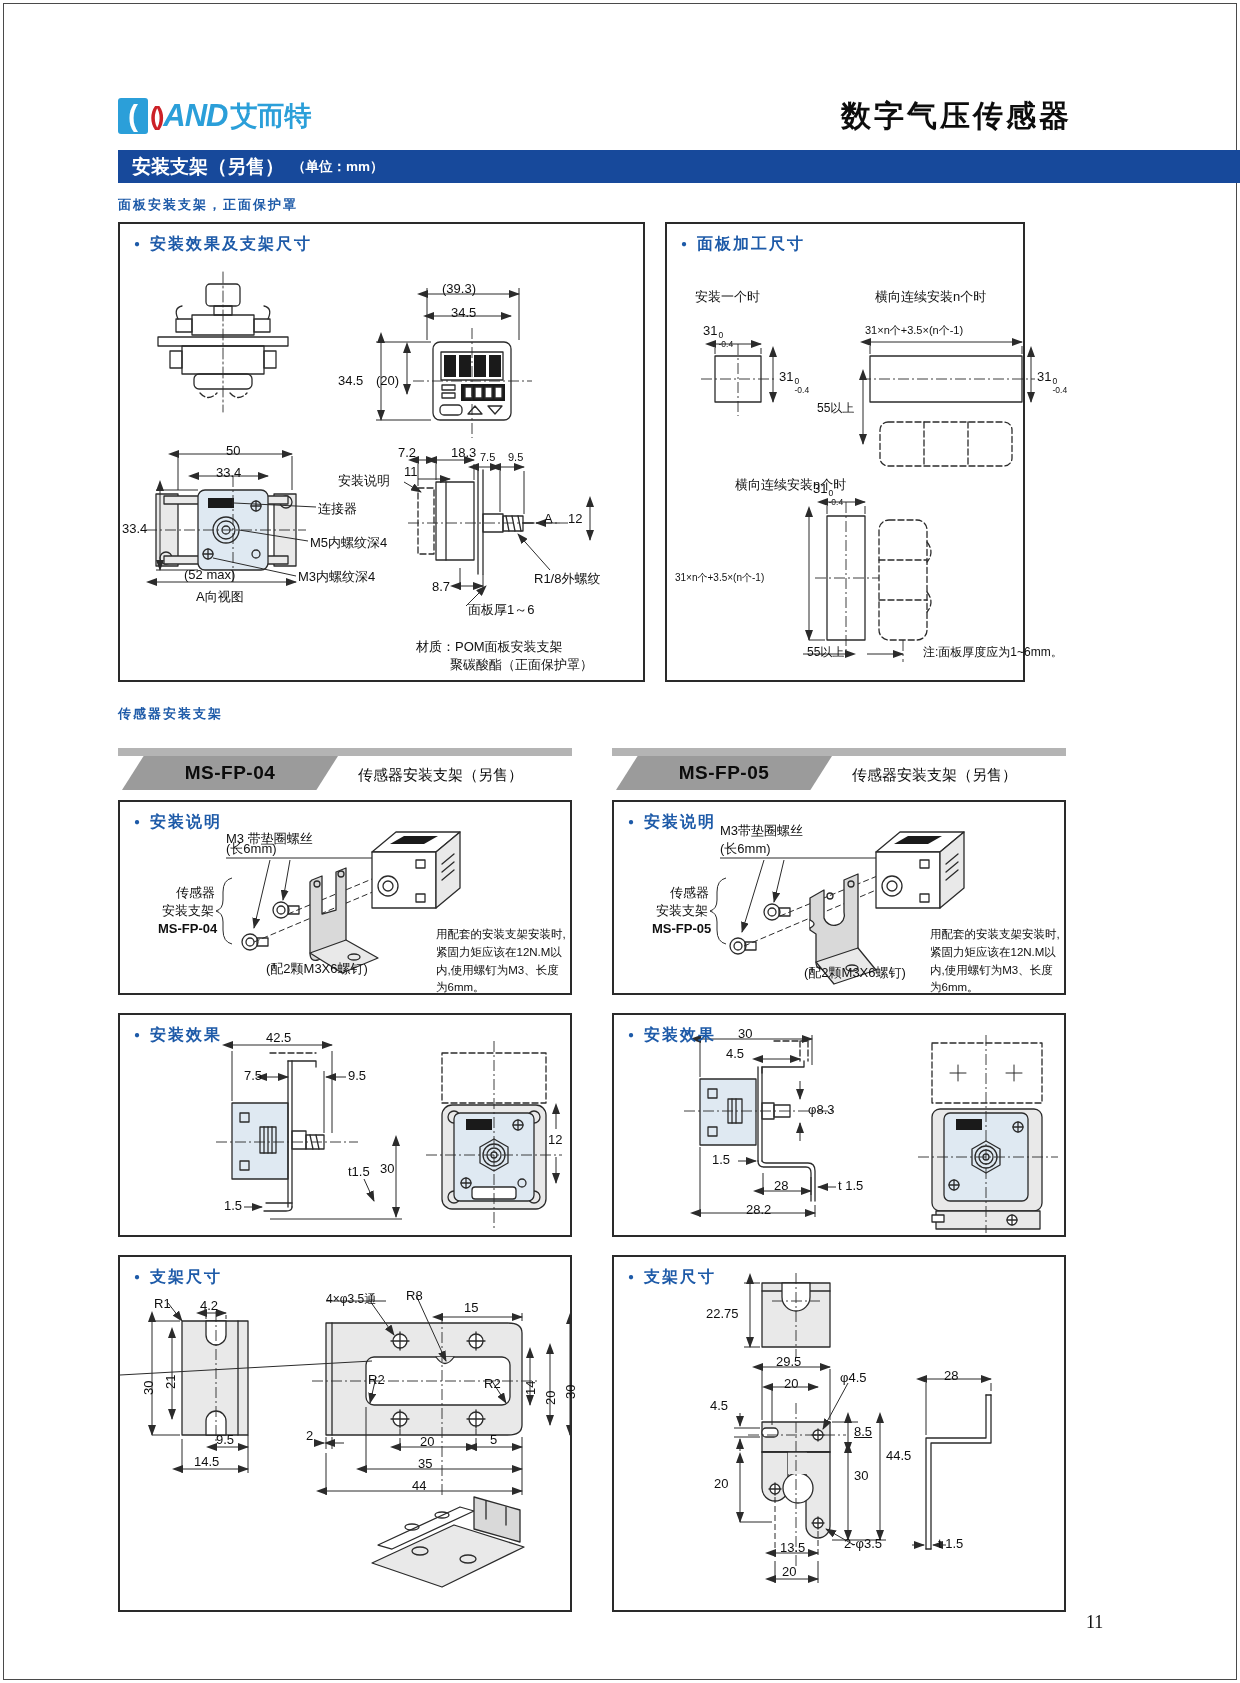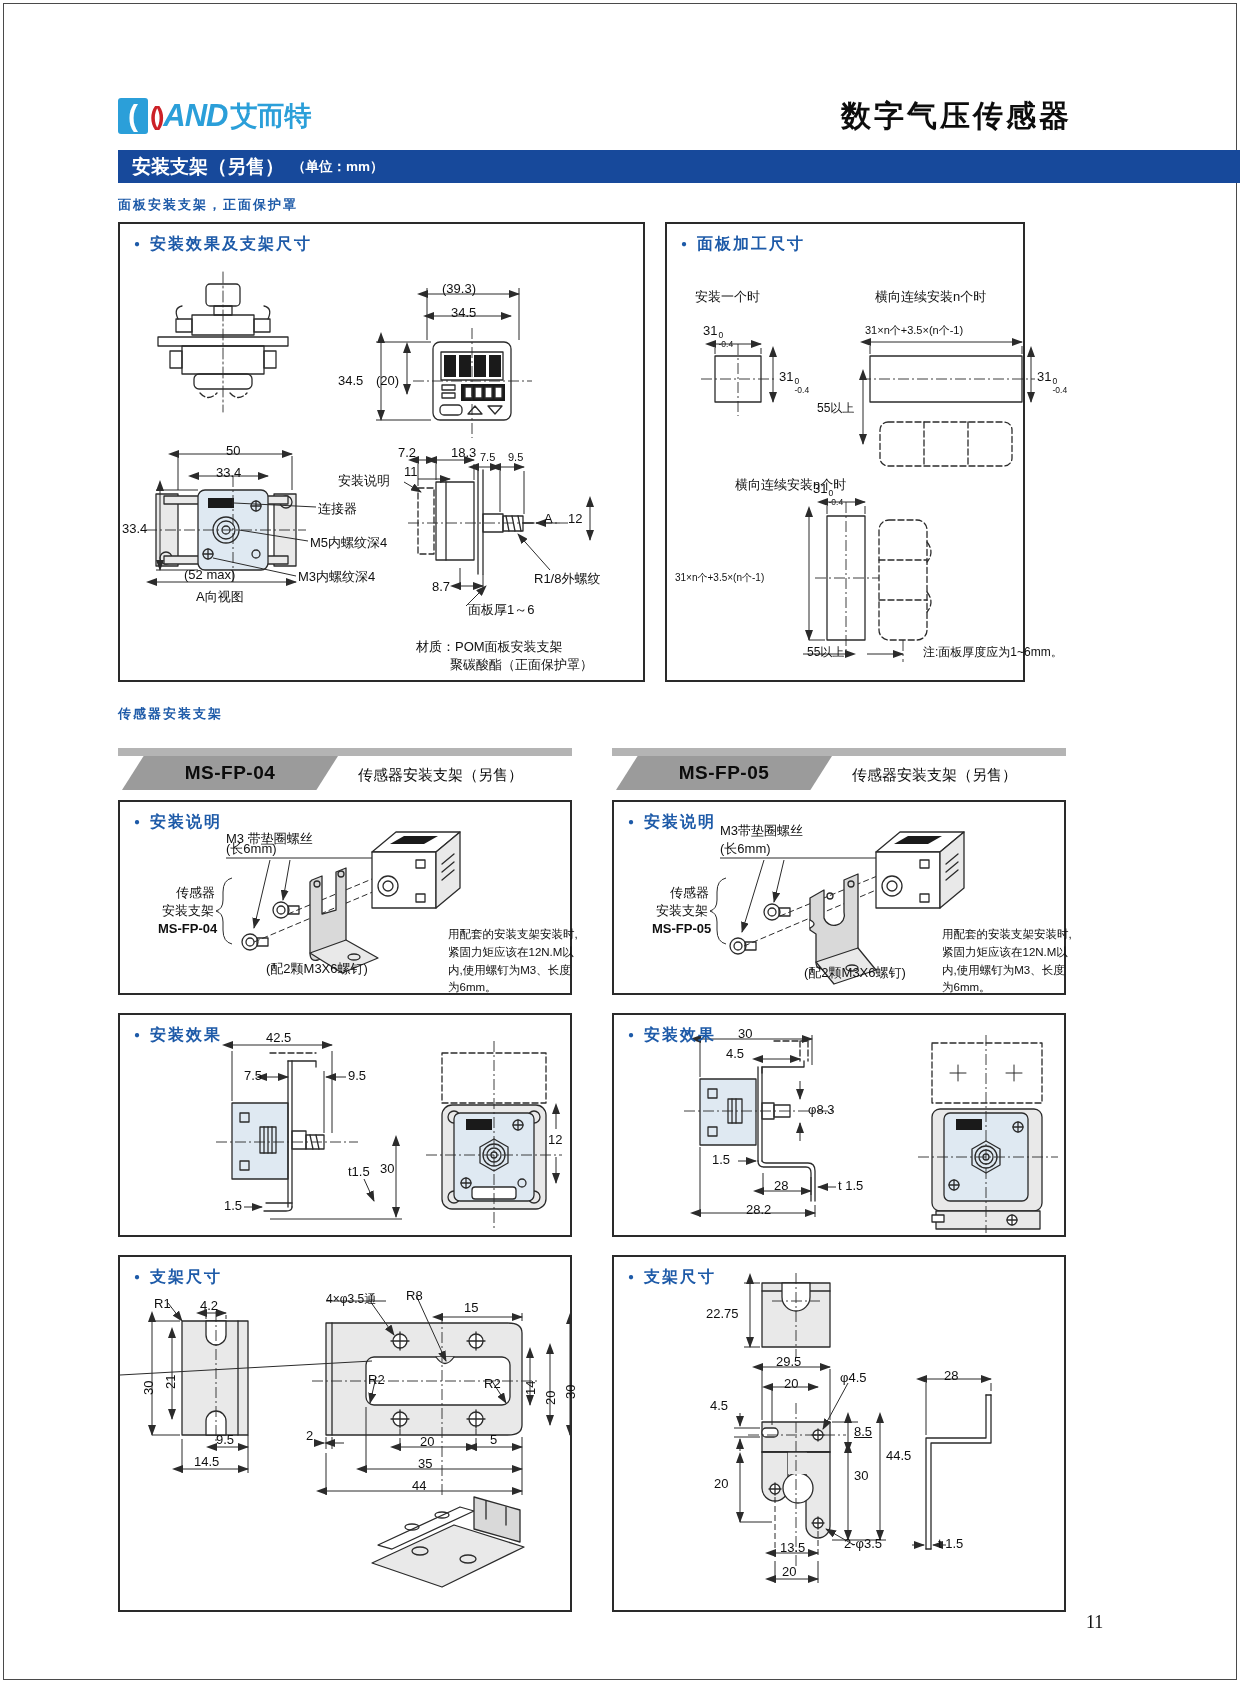--- a/index.html
+++ b/index.html
@@ -36,21 +36,21 @@
   .tol{display:inline-flex;flex-direction:column;align-items:flex-start;font-size:8.5px;line-height:1.05;
        vertical-align:-3px;margin-left:1px;}
   
   .col{position:absolute;width:454px;}
   .chead{position:relative;height:44px;}
   .chead .strip{position:absolute;left:0;top:0;width:454px;height:8px;background:#b4b4b4;}
   .chead .para{position:absolute;left:4px;top:8px;width:216px;height:34px;background:#9b9b9b;
                clip-path:polygon(10% 0,100% 0,90% 100%,0 100%);display:flex;align-items:center;justify-content:center;}
   .chead .model{font-size:19px;font-weight:bold;color:#0c0c0c;letter-spacing:.5px;}
   .chead .sub{position:absolute;left:240px;top:18px;font-size:15px;color:#0c0c0c;}
-  .inote{position:absolute;left:316px;top:124px;width:132px;font-size:11.5px;line-height:1.55;color:#0e0e0e;z-index:2;margin-left:12px;}
+  .inote{position:absolute;left:316px;top:124px;width:132px;font-size:11.5px;line-height:1.55;color:#0e0e0e;z-index:2;}
   .pageno{position:absolute;left:1086px;top:1612px;font-family:"Liberation Serif","DejaVu Serif",serif;font-size:18px;color:#111;}
   
   .ln{stroke:#2b2b2b;stroke-width:1.3;fill:none;stroke-linejoin:round;stroke-linecap:round;}
   .dm{stroke:#2b2b2b;stroke-width:1;fill:none;}
   .dsh{stroke-dasharray:6 3;}
   .cl{stroke-dasharray:11 3 2 3;stroke-width:.9;}
   .fb{fill:#dfe9f2;}
   .fg{fill:#e9e9e9;}
   .fg2{fill:#d9d9d9;}
   .fw{fill:#fff;}

